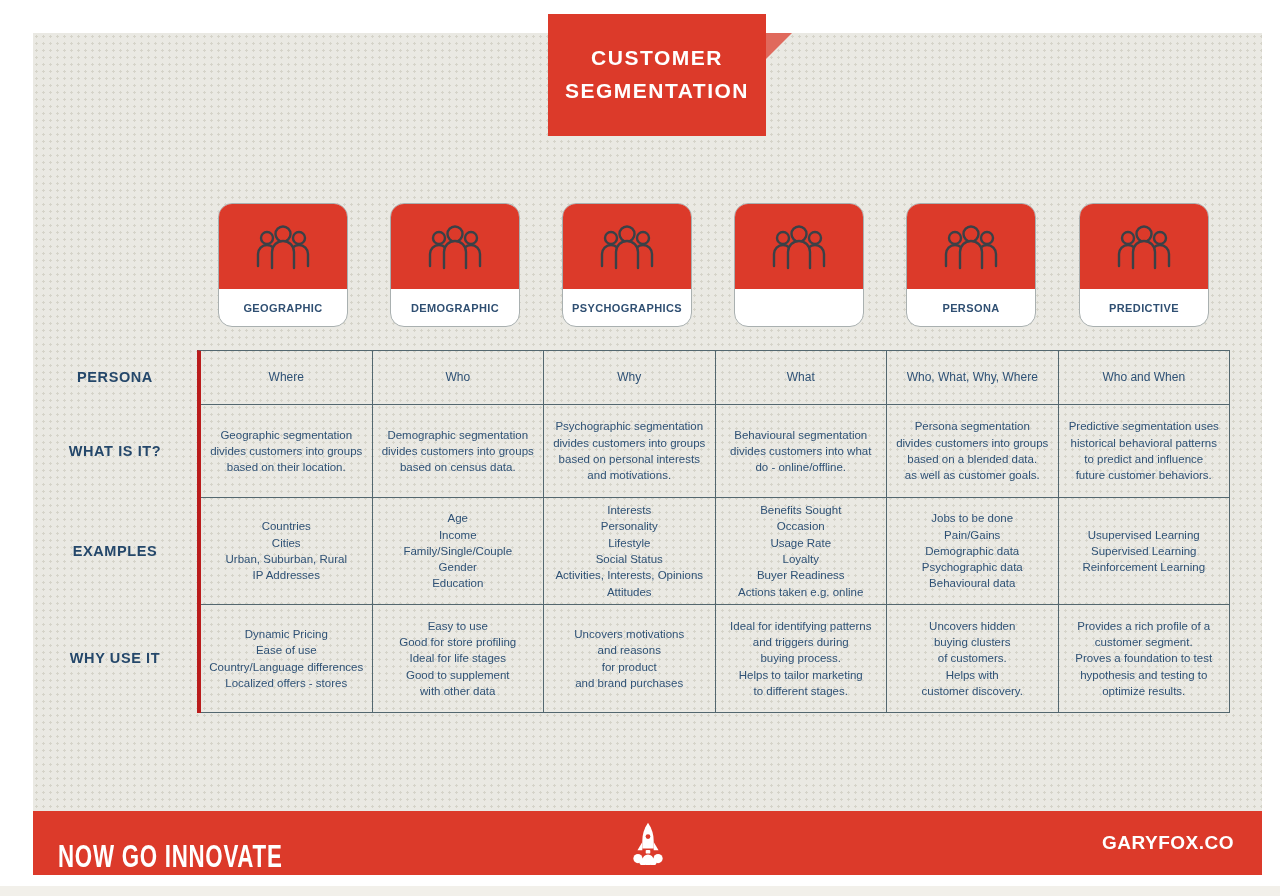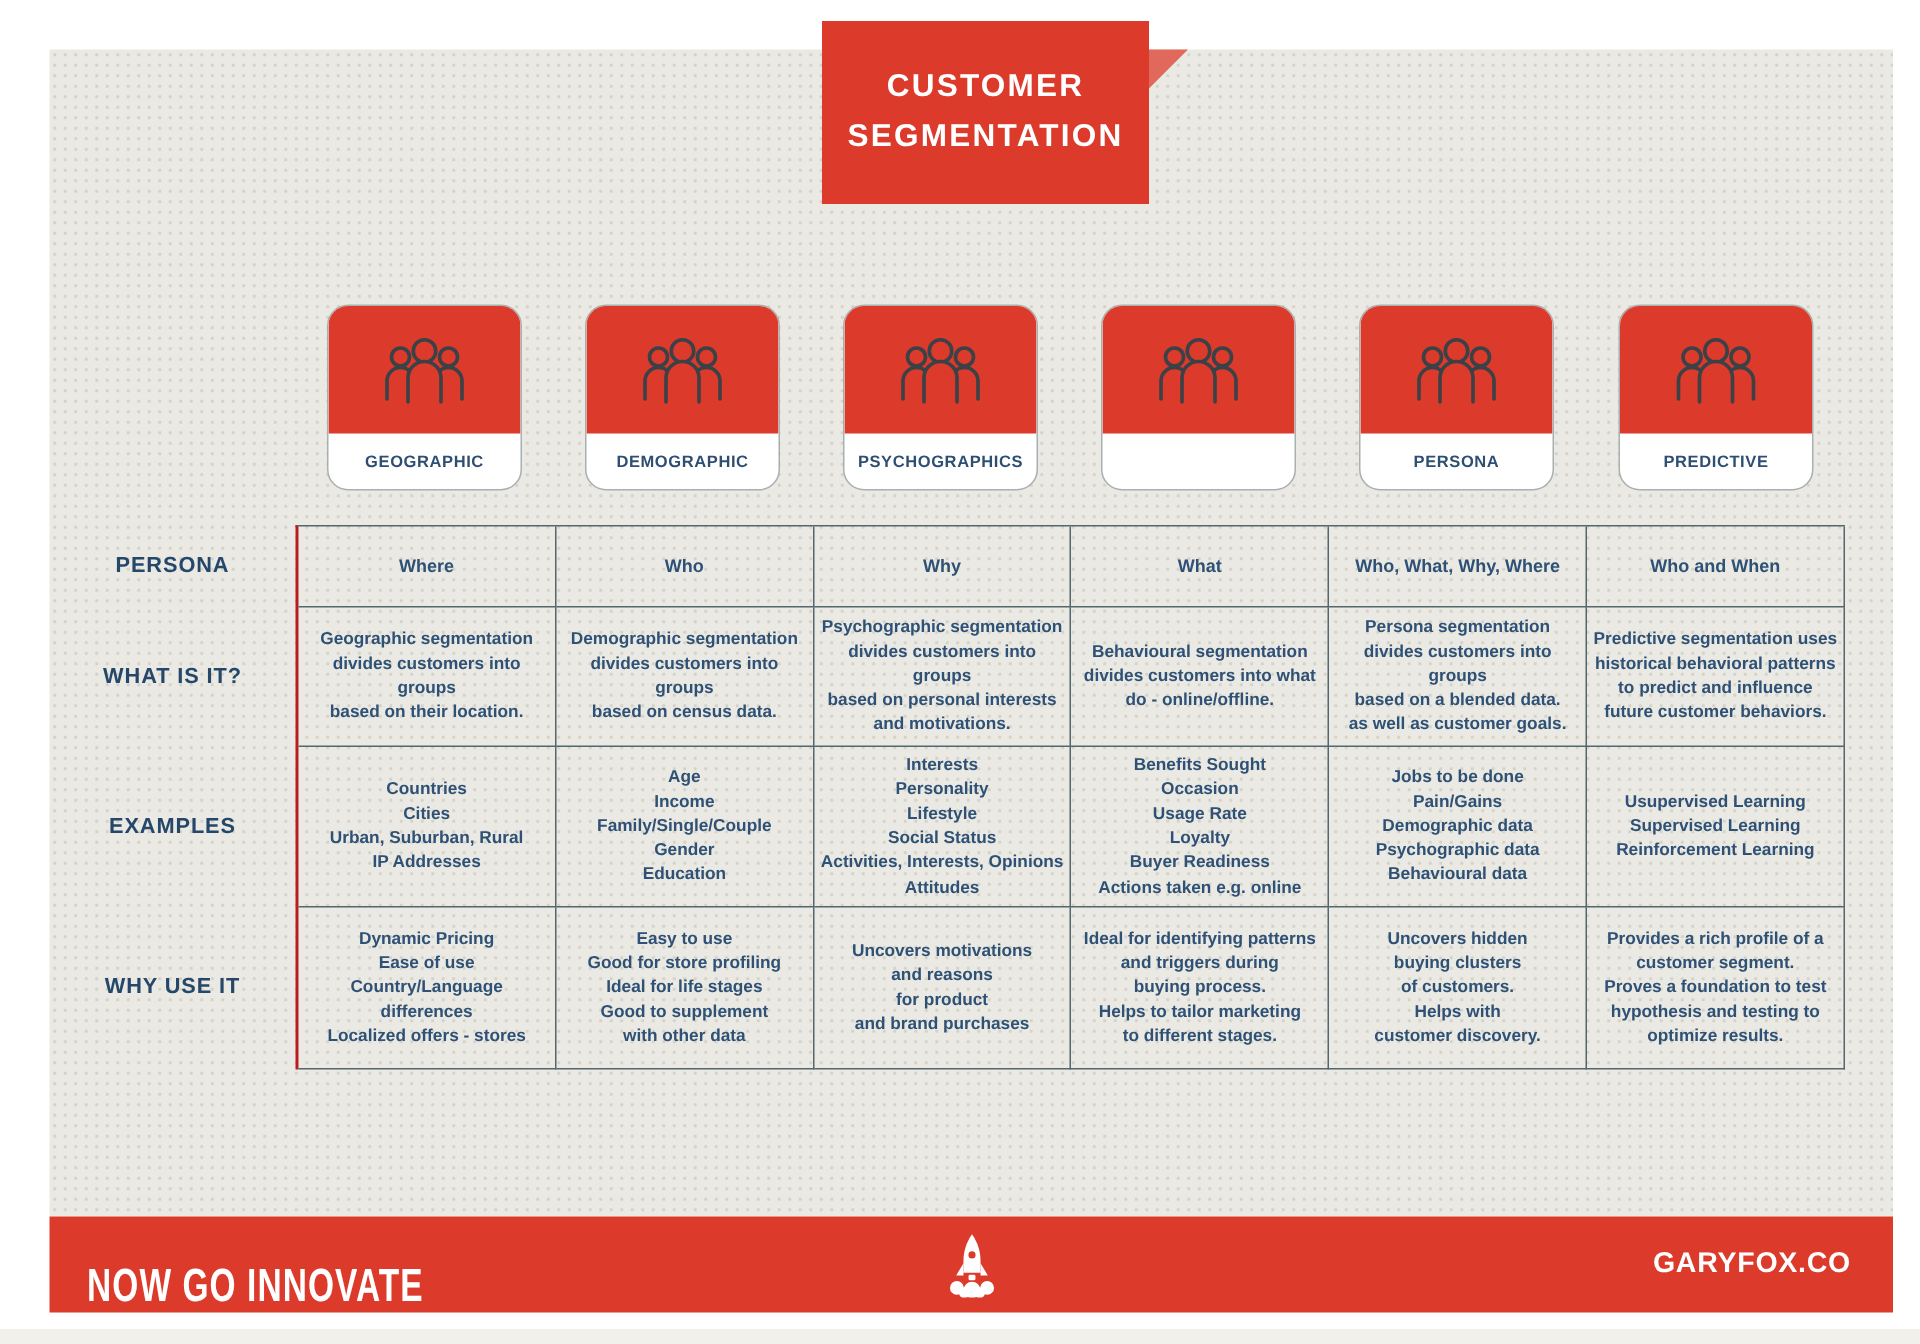--- a/index.html
+++ b/index.html
@@ -33,21 +33,21 @@
   .row-labels { position:absolute; left:33px; top:350px; width:164px; height:362px;
     display:flex; flex-direction:column; }
   .row-label { display:flex; align-items:center; justify-content:center;
     color:#24476a; font-weight:bold; font-size:14.5px; letter-spacing:0.6px; }
   .rl-simple { height:54px; } .rl-what { height:93px; } .rl-examples { height:107px; } .rl-why { height:108px; }
 
   
   .table { position:absolute; left:197px; top:350px; width:1033px;
     display:grid; grid-template-columns:repeat(6,1fr);
     grid-template-rows:54px 93px 107px 108px;
-    border-top:1px solid #53676f; border-left:2px solid #b91c1c;font-weight:bold; }
+    border-top:1px solid #53676f; border-left:4px solid #b91c1c; }
   .cell { border-right:1px solid #53676f; border-bottom:1px solid #53676f;
     display:flex; align-items:center; justify-content:center; text-align:center;
     color:#2e5175; font-size:11.5px; line-height:1.42; padding:4px 3px;
     white-space:pre-line; }
   .cell-simple { font-size:12px; }
 
   
   .footer { position:absolute; left:33px; top:811px; width:1229px; height:64px;
     background:#dc3a2a; display:flex; align-items:flex-end; z-index:2; }
   .tagline { color:#ffffff; font-weight:bold; font-size:31px; letter-spacing:1px;

